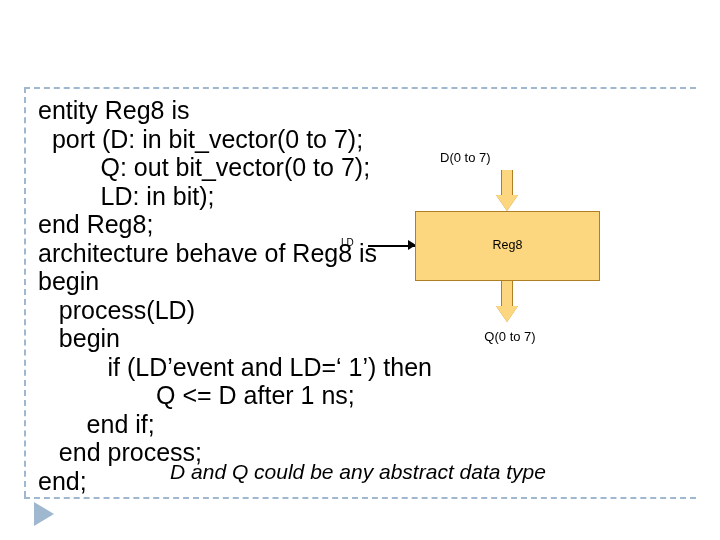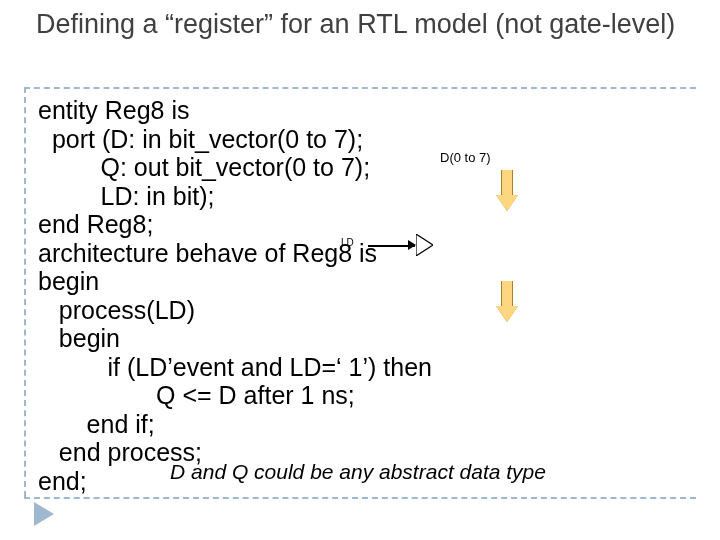--- a/index.html
+++ b/index.html
@@ -233,21 +233,20 @@
     border-top: 12px solid transparent;
     border-bottom: 12px solid transparent;
     border-left: 20px solid #9fb8d0;
   }
 </style>
 </head>
 <body>
 
 <div class="slide">
 
-  <div class="title">Defining a “register” for an RTL model (not gate-level)</div>
 
   <div class="title-divider"></div>
   <div class="left-rule"></div>
   <div class="bottom-divider"></div>
 
   <div class="code">entity Reg8 is
   port (D: in bit_vector(0 to 7);
          Q: out bit_vector(0 to 7);
          LD: in bit);
 end Reg8;
@@ -275,25 +274,29 @@
 
     <div class="ld-label">LD</div>
     <div class="ld-line"></div>
     <div class="ld-arrowhead"></div>
     <div class="clk-triangle-border">
       <svg width="17" height="22" viewBox="0 0 17 22">
         <polygon points="0,0 17,11 0,22" fill="#ffffff" stroke="#000000" stroke-width="1.2"></polygon>
       </svg>
     </div>
 
+    <div class="box-reg8">
+      <div class="box-label">Reg8</div>
+    </div>
 
     <div class="arrow-down" id="arrow-out">
       <div class="shaft"></div>
       <div class="head-outline"></div>
       <div class="head"></div>
     </div>
 
+    <div class="label-bottom">Q(0 to 7)</div>
 
   </div>
 
   <div class="nav-triangle"></div>
 
 </div>
 
 </body></html>

